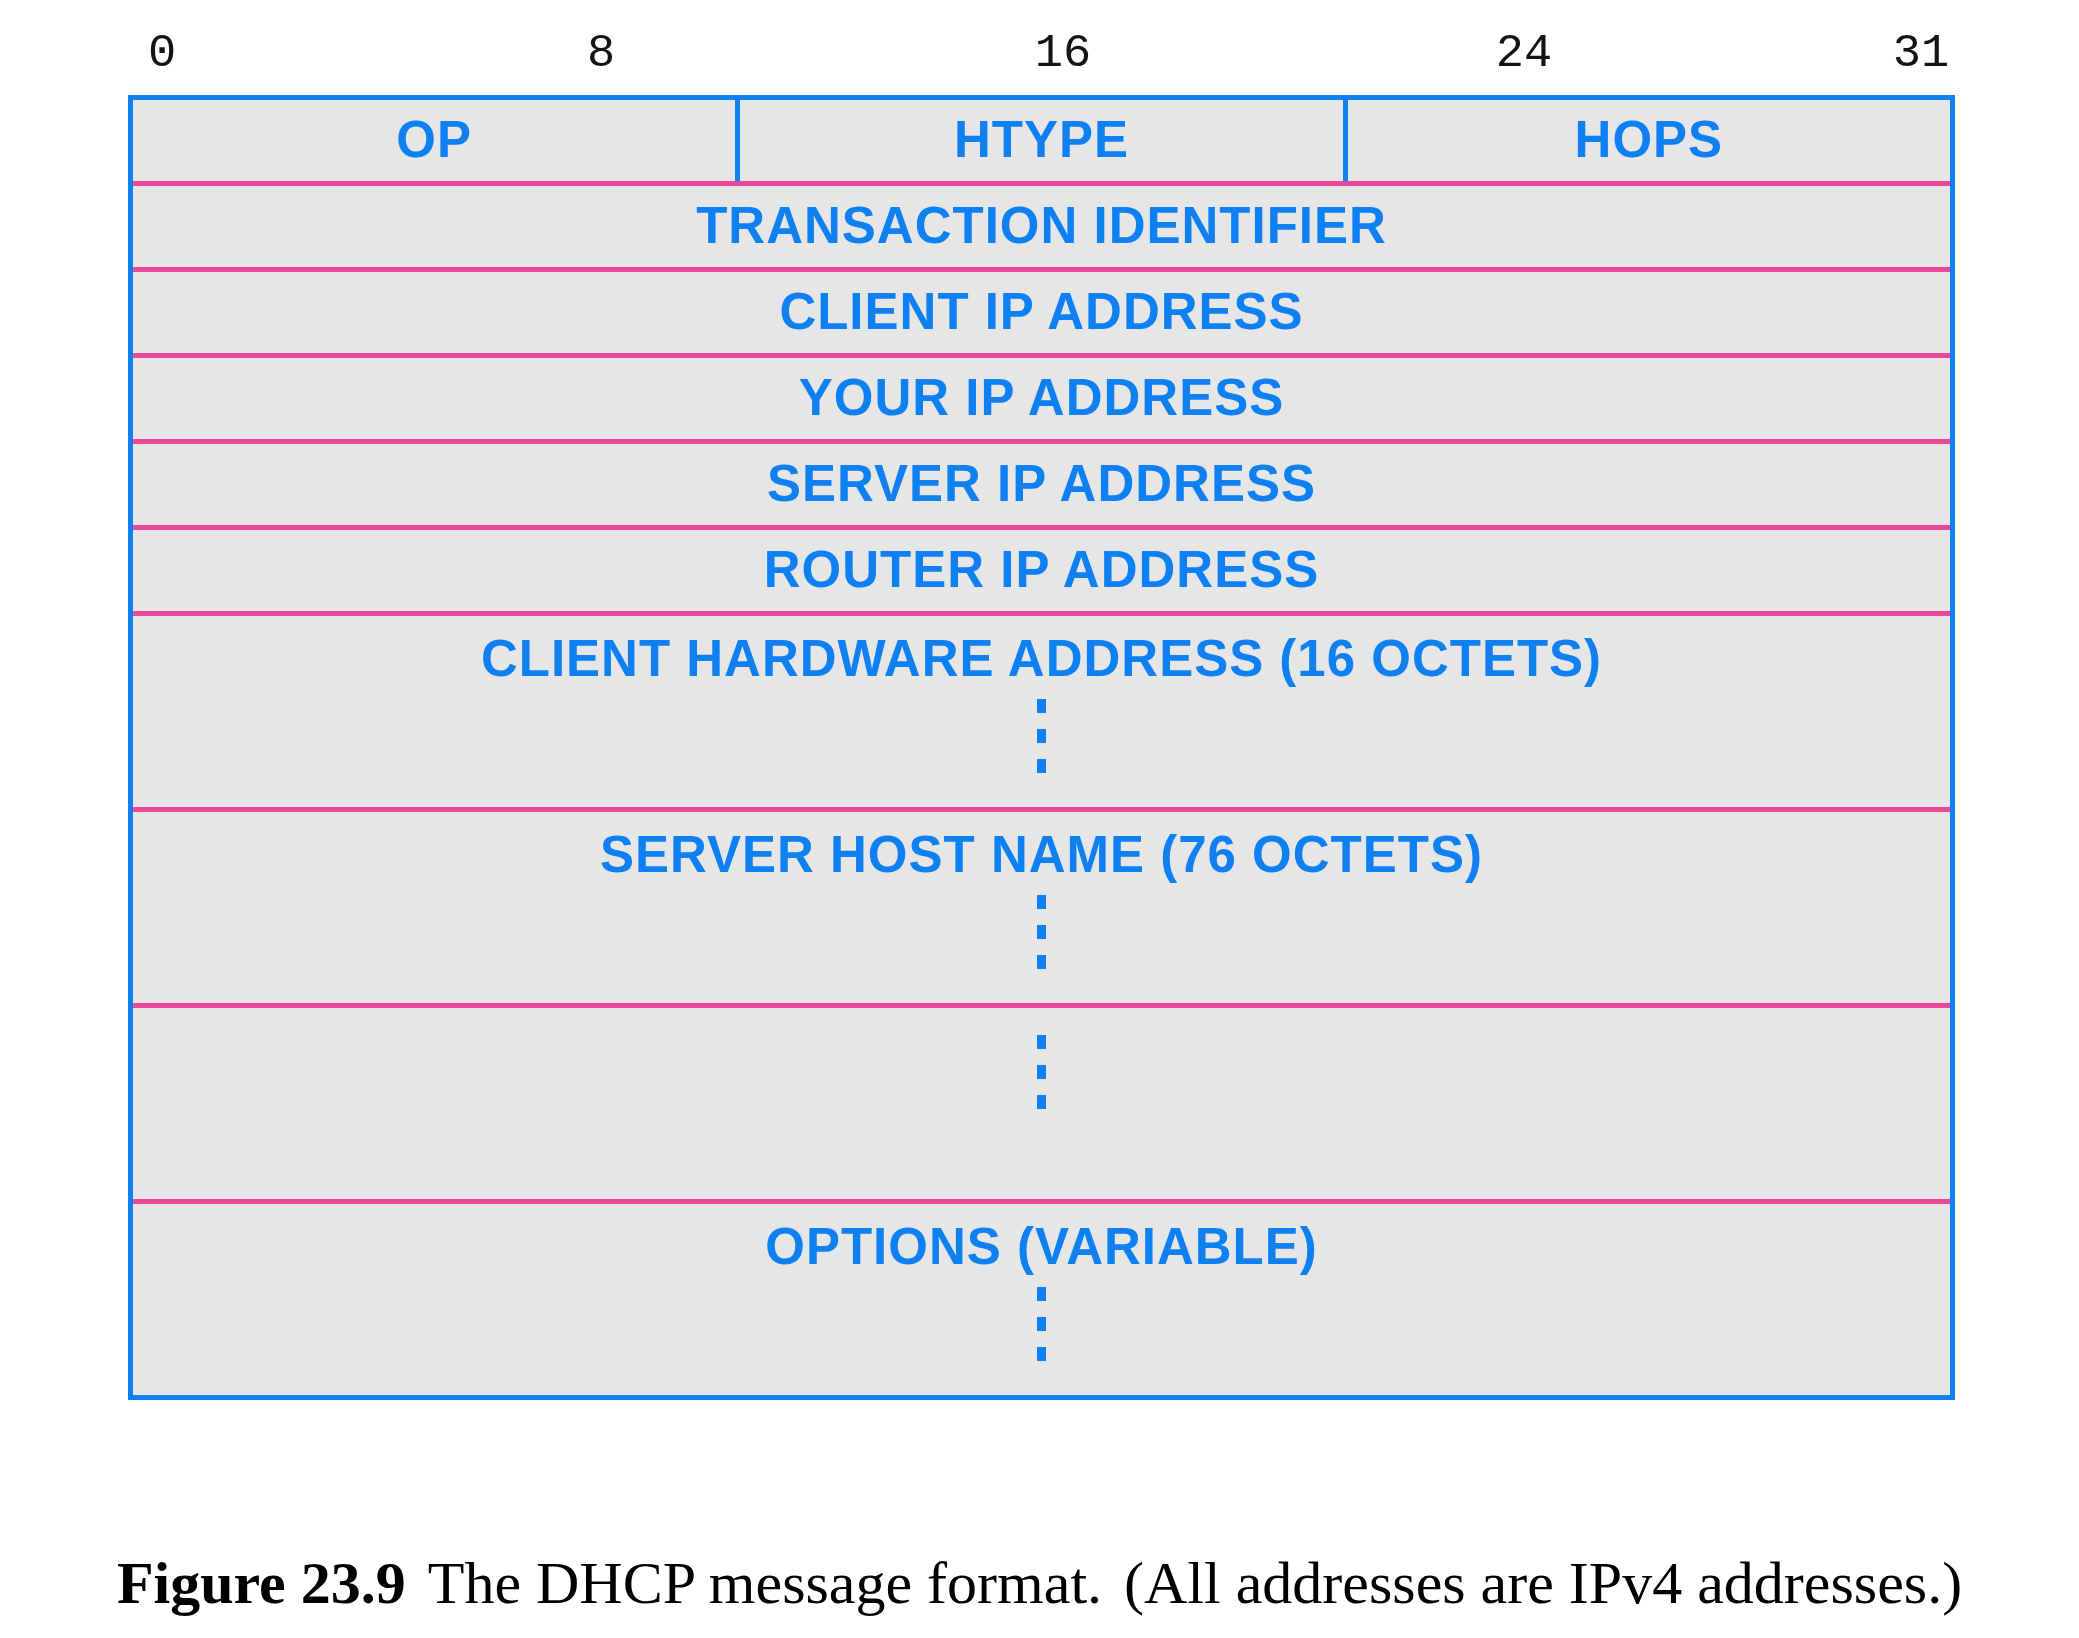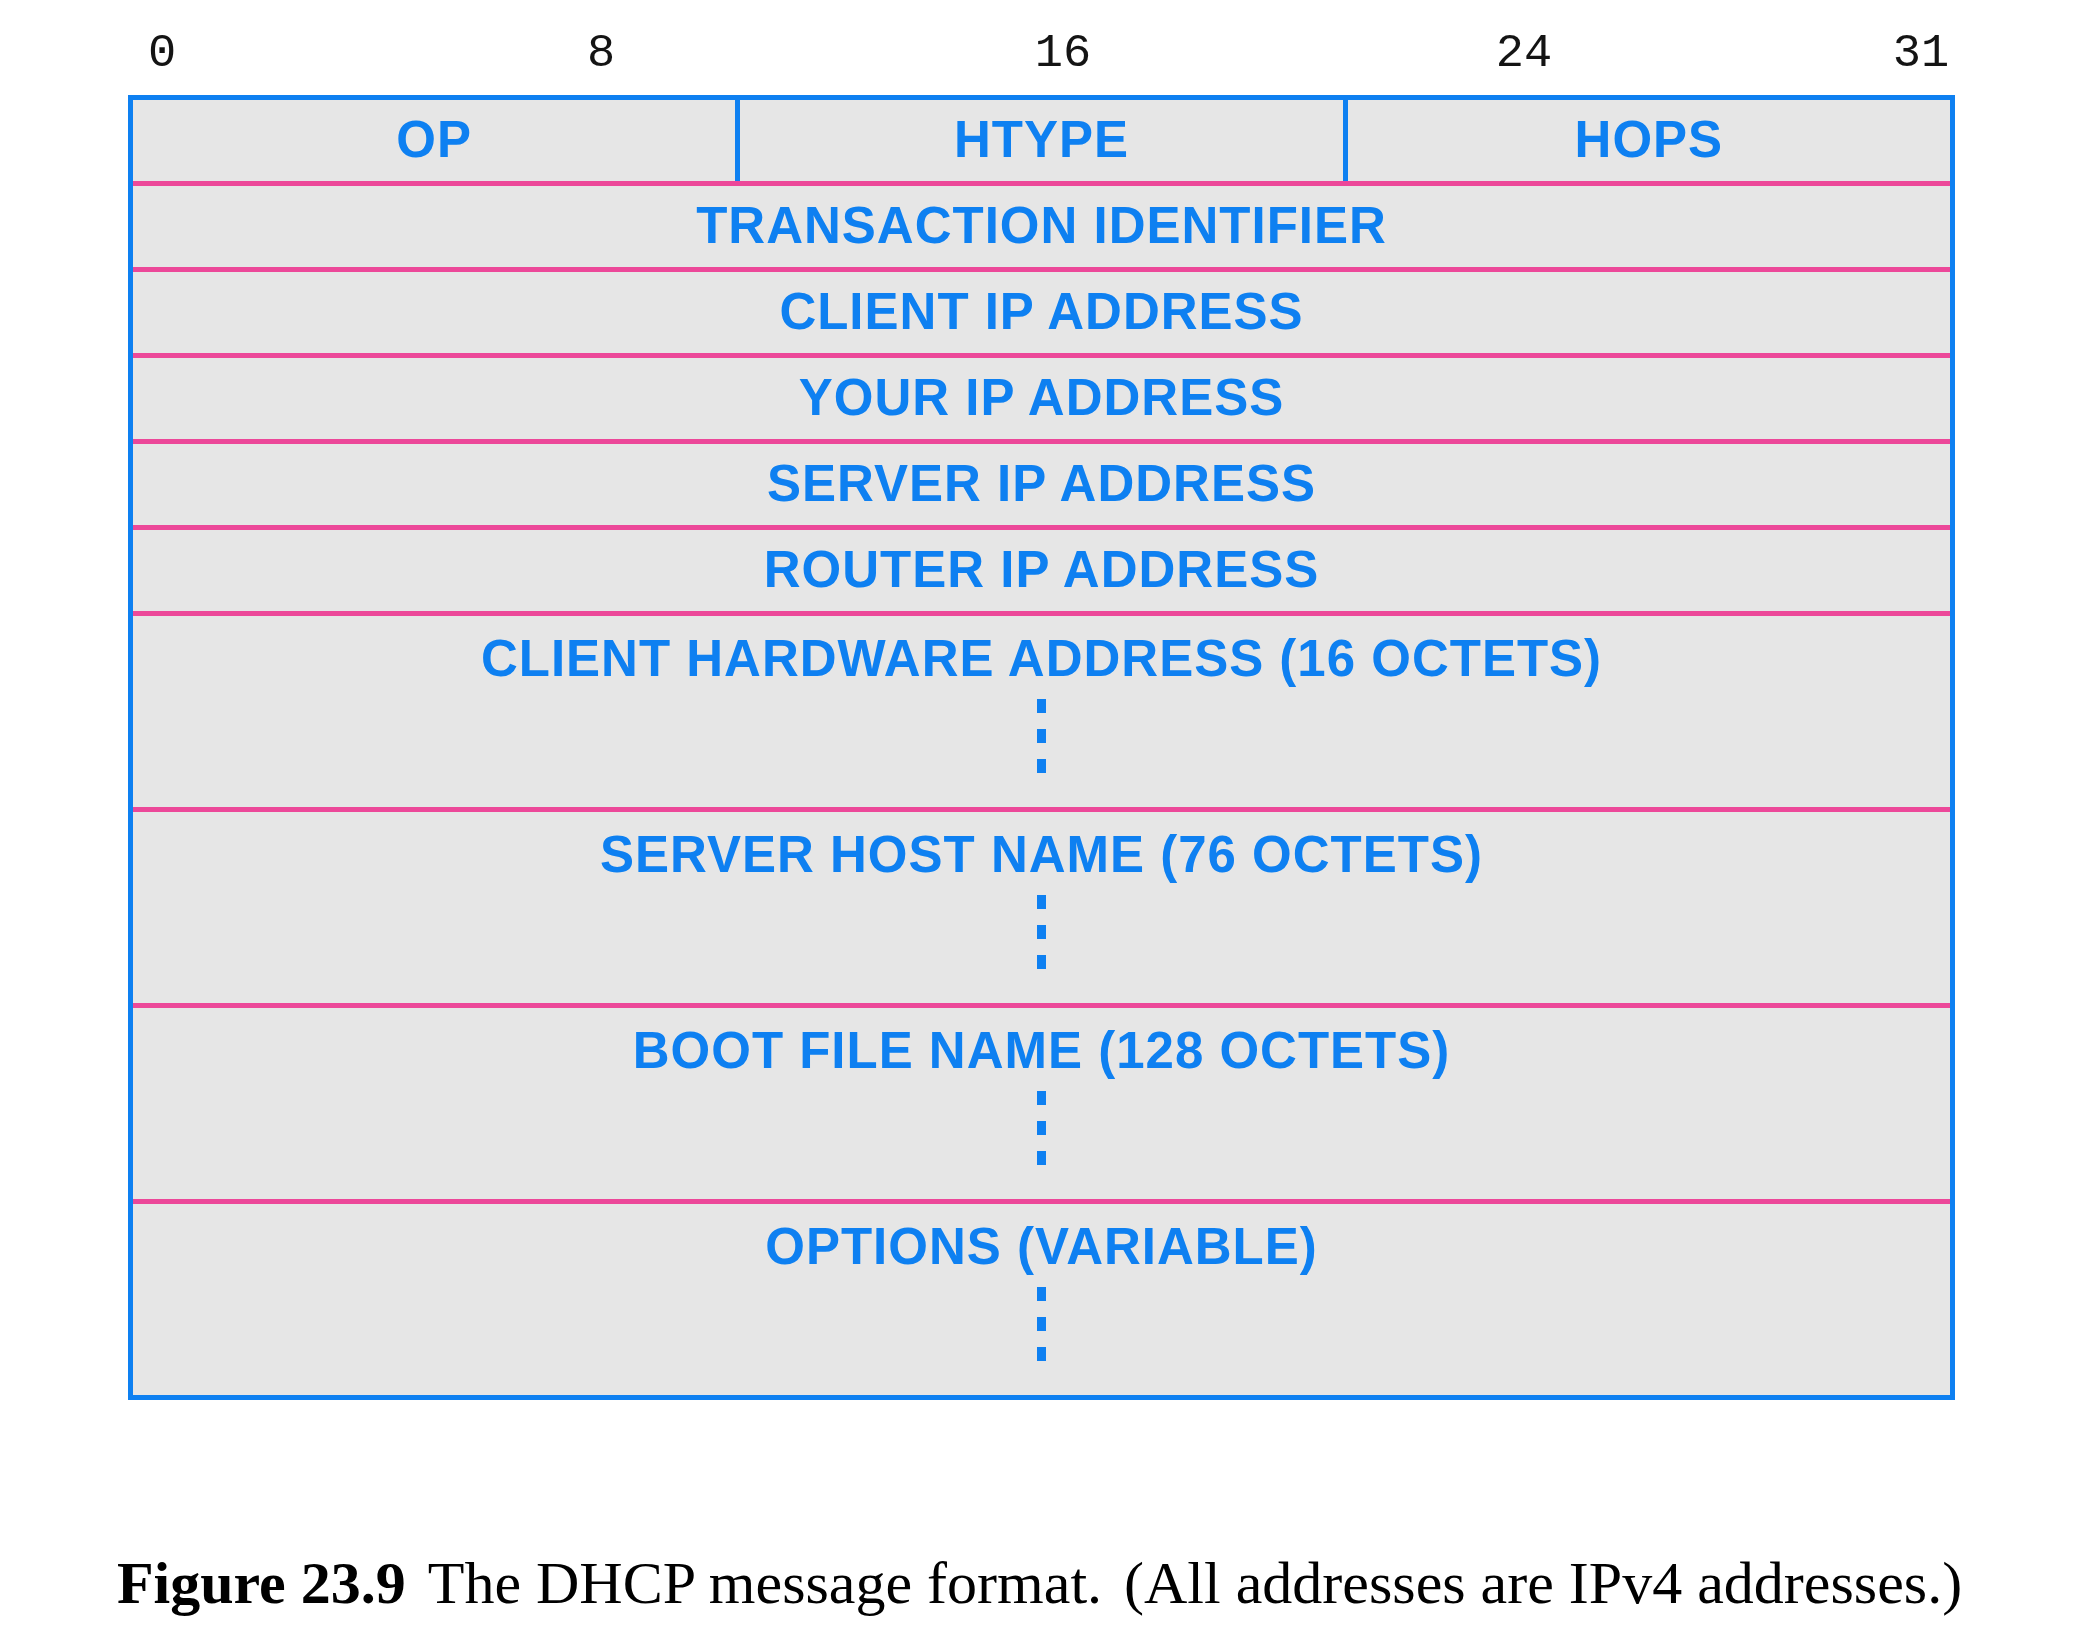--- a/index.html
+++ b/index.html
@@ -176,21 +176,20 @@
         <span class="dots">
           <span class="dot"></span>
           <span class="dot"></span>
           <span class="dot"></span>
         </span>
       </div>
     </div>
 
     <div class="row r-tall">
       <div class="cell">
-        <span class="cell-label">BOOT FILE NAME (128 OCTETS)</span>
         <span class="dots">
           <span class="dot"></span>
           <span class="dot"></span>
           <span class="dot"></span>
         </span>
       </div>
     </div>
 
     <div class="row r-tall">
       <div class="cell">

